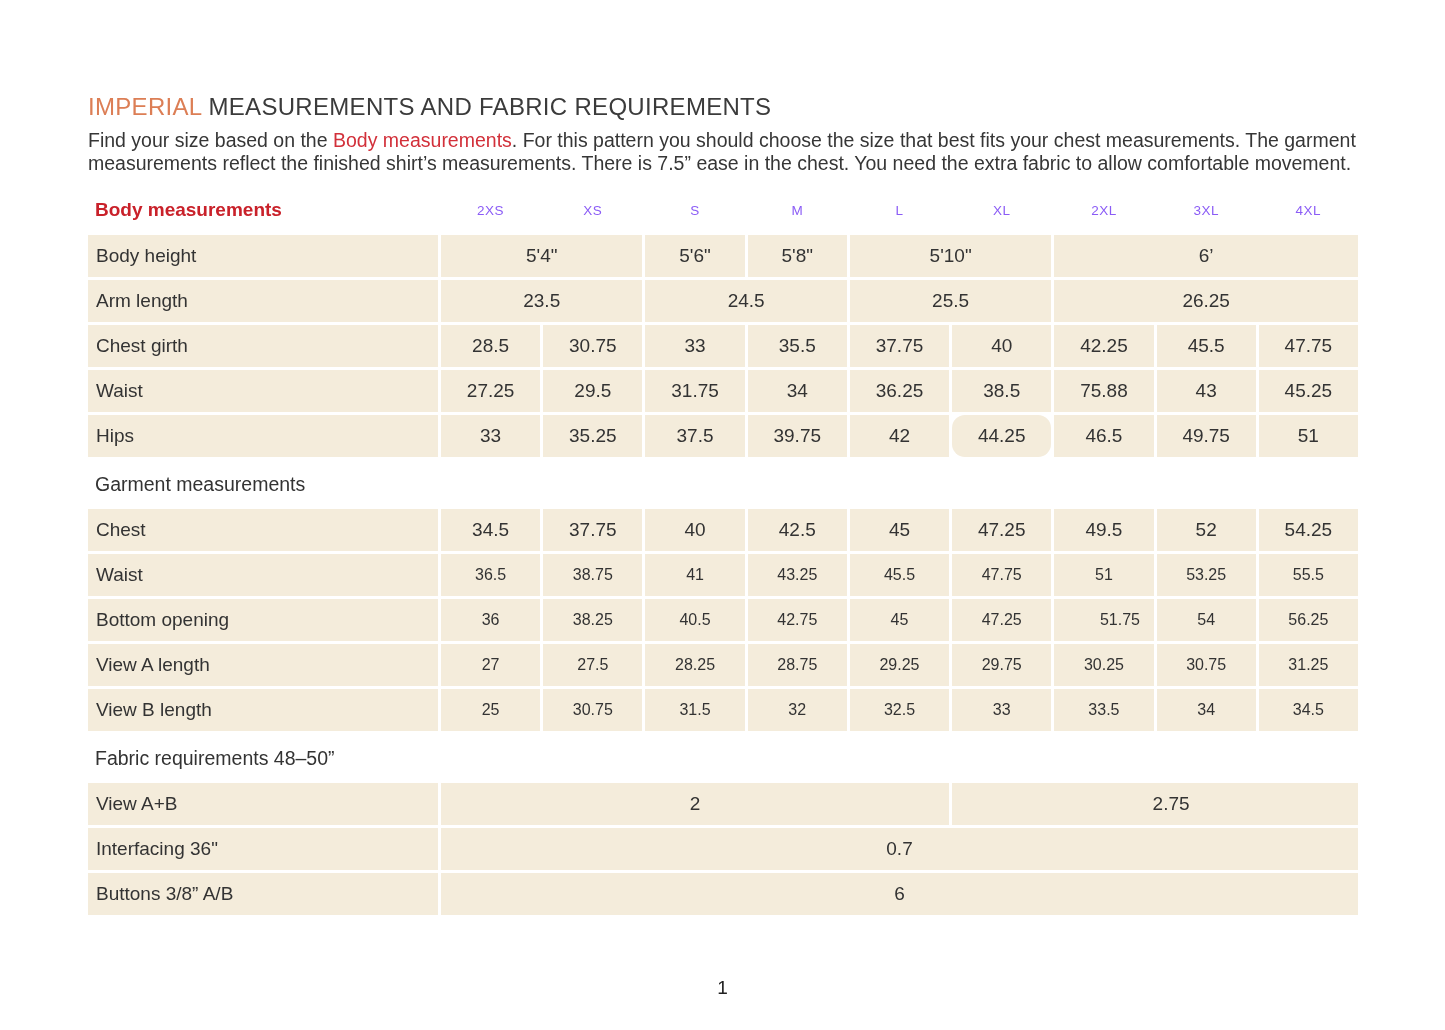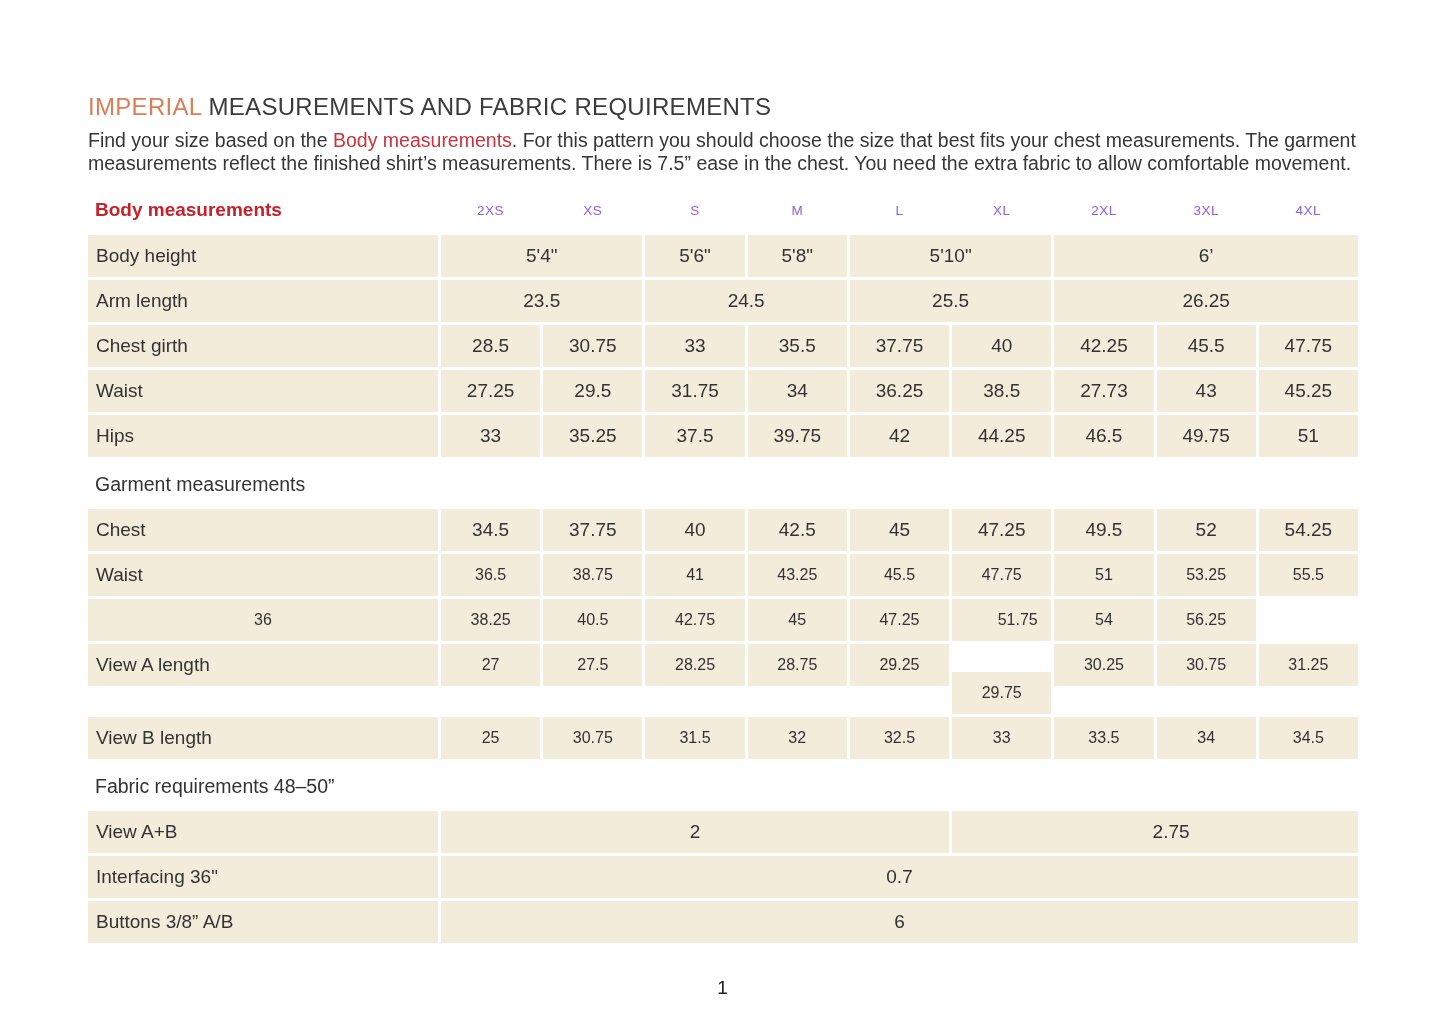--- a/index.html
+++ b/index.html
@@ -106,32 +106,32 @@
           <div class="cell val" style="grid-column: span 1;">47.75</div>
         </div>
         <div class="trow">
           <div class="cell lbl">Waist</div>
           <div class="cell val" style="grid-column: span 1;">27.25</div>
           <div class="cell val" style="grid-column: span 1;">29.5</div>
           <div class="cell val" style="grid-column: span 1;">31.75</div>
           <div class="cell val" style="grid-column: span 1;">34</div>
           <div class="cell val" style="grid-column: span 1;">36.25</div>
           <div class="cell val" style="grid-column: span 1;">38.5</div>
-          <div class="cell val" style="grid-column: span 1;">27.73</div>
+          <div class="cell val" style="grid-column: span 1;">75.88</div>
           <div class="cell val" style="grid-column: span 1;">43</div>
           <div class="cell val" style="grid-column: span 1;">45.25</div>
         </div>
         <div class="trow">
           <div class="cell lbl">Hips</div>
           <div class="cell val" style="grid-column: span 1;">33</div>
           <div class="cell val" style="grid-column: span 1;">35.25</div>
           <div class="cell val" style="grid-column: span 1;">37.5</div>
           <div class="cell val" style="grid-column: span 1;">39.75</div>
           <div class="cell val" style="grid-column: span 1;">42</div>
-          <div class="cell val" style="grid-column: span 1;">44.25</div>
+          <div class="cell val" style="grid-column: span 1; border-radius: 13px;">44.25</div>
           <div class="cell val" style="grid-column: span 1;">46.5</div>
           <div class="cell val" style="grid-column: span 1;">49.75</div>
           <div class="cell val" style="grid-column: span 1;">51</div>
         </div>
         <div class="section-row">Garment measurements</div>
         <div class="trow">
           <div class="cell lbl">Chest</div>
           <div class="cell val" style="grid-column: span 1;">34.5</div>
           <div class="cell val" style="grid-column: span 1;">37.75</div>
           <div class="cell val" style="grid-column: span 1;">40</div>
@@ -148,38 +148,39 @@
           <div class="cell val" style="grid-column: span 1;">38.75</div>
           <div class="cell val" style="grid-column: span 1;">41</div>
           <div class="cell val" style="grid-column: span 1;">43.25</div>
           <div class="cell val" style="grid-column: span 1;">45.5</div>
           <div class="cell val" style="grid-column: span 1;">47.75</div>
           <div class="cell val" style="grid-column: span 1;">51</div>
           <div class="cell val" style="grid-column: span 1;">53.25</div>
           <div class="cell val" style="grid-column: span 1;">55.5</div>
         </div>
         <div class="trow small-row">
+          <div class="cell lbl">Bottom opening</div>
           <div class="cell val" style="grid-column: span 1;">36</div>
           <div class="cell val" style="grid-column: span 1;">38.25</div>
           <div class="cell val" style="grid-column: span 1;">40.5</div>
           <div class="cell val" style="grid-column: span 1;">42.75</div>
           <div class="cell val" style="grid-column: span 1;">45</div>
           <div class="cell val" style="grid-column: span 1;">47.25</div>
           <div class="cell val" style="grid-column: span 1; padding-left: 32px;">51.75</div>
           <div class="cell val" style="grid-column: span 1;">54</div>
           <div class="cell val" style="grid-column: span 1;">56.25</div>
         </div>
         <div class="trow small-row">
           <div class="cell lbl">View A length</div>
           <div class="cell val" style="grid-column: span 1;">27</div>
           <div class="cell val" style="grid-column: span 1;">27.5</div>
           <div class="cell val" style="grid-column: span 1;">28.25</div>
           <div class="cell val" style="grid-column: span 1;">28.75</div>
           <div class="cell val" style="grid-column: span 1;">29.25</div>
-          <div class="cell val" style="grid-column: span 1; margin-top: 28px;">29.75</div>
+          <div class="cell val" style="grid-column: span 1;">29.75</div>
           <div class="cell val" style="grid-column: span 1;">30.25</div>
           <div class="cell val" style="grid-column: span 1;">30.75</div>
           <div class="cell val" style="grid-column: span 1;">31.25</div>
         </div>
         <div class="trow small-row">
           <div class="cell lbl">View B length</div>
           <div class="cell val" style="grid-column: span 1;">25</div>
           <div class="cell val" style="grid-column: span 1;">30.75</div>
           <div class="cell val" style="grid-column: span 1;">31.5</div>
           <div class="cell val" style="grid-column: span 1;">32</div>

